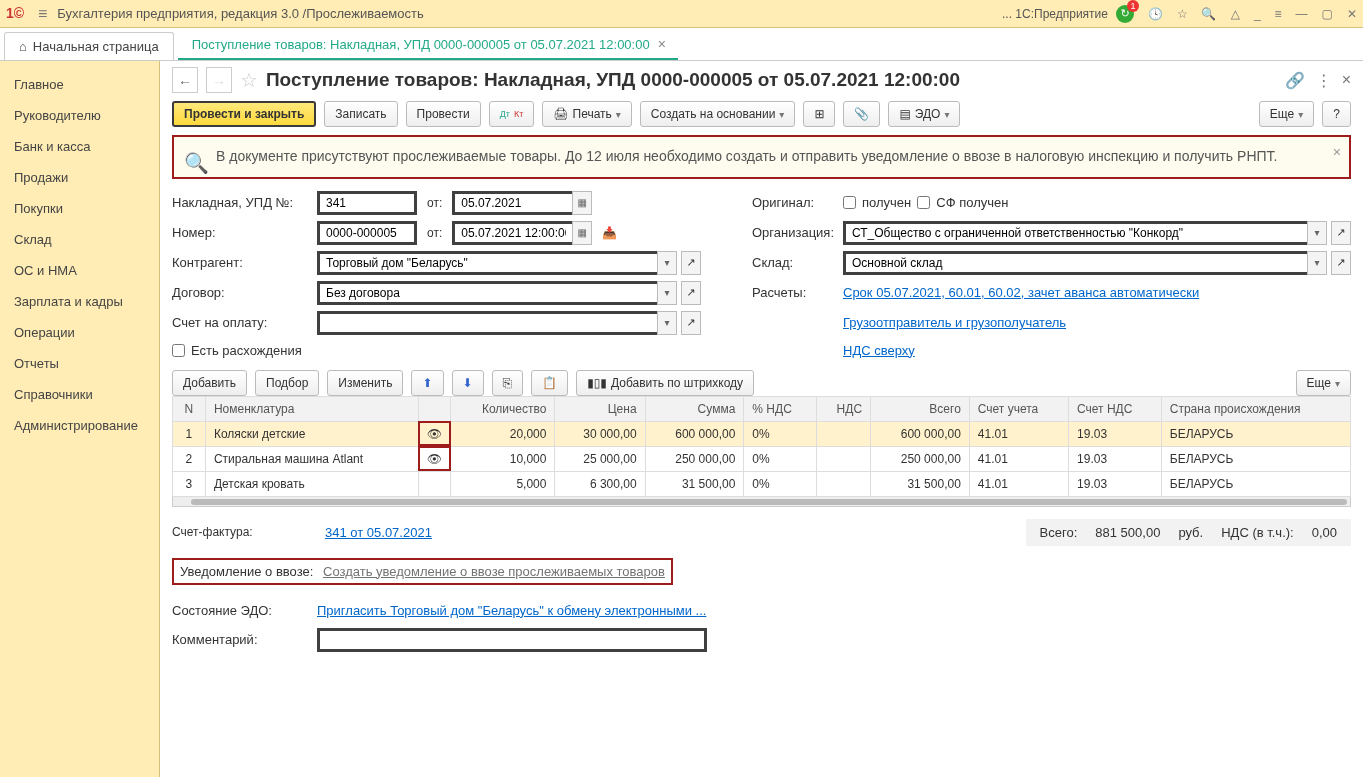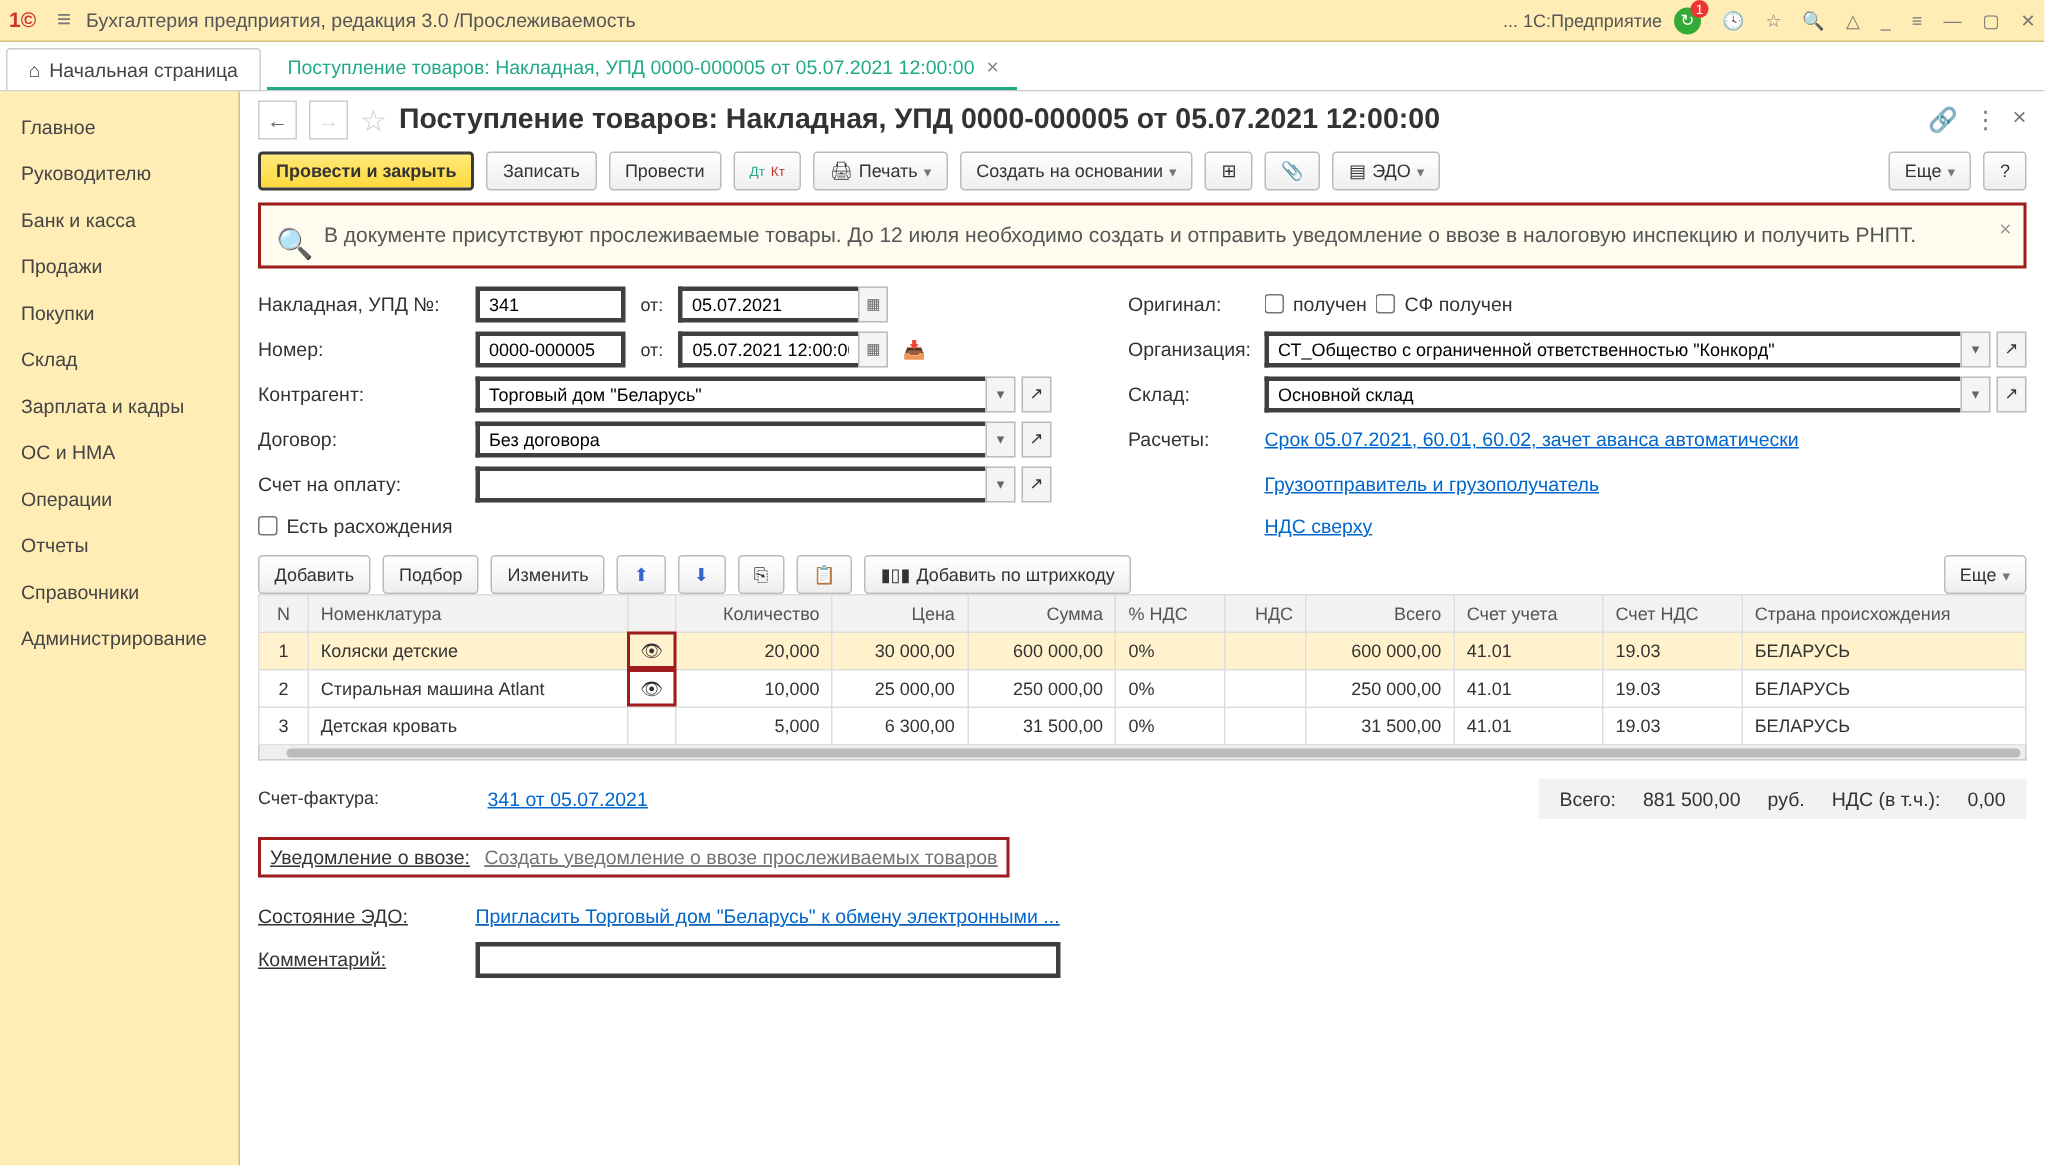--- a/index.html
+++ b/index.html
@@ -55,21 +55,21 @@
 .grid-table .num { text-align: right; }
 .grid-table .center { text-align: center; }
 .grid-table tr.selected td { background: #fff2cc; }
 .eye-cell { text-align: center; }
 .eye-cell.red-box { outline: 2px solid #9e1c1c; outline-offset: -2px; }
 .grid-scroll { height: 10px; background: #eee; border: 1px solid #ccc; border-top: none; margin-bottom: 12px; position: relative; }
 .grid-scroll::before { content: ""; position: absolute; left: 18px; right: 3px; top: 2px; height: 6px; background: #bbb; border-radius: 3px; }
 .totals-row { display: flex; align-items: center; gap: 18px; margin-bottom: 12px; }
 .totals-box { margin-left: auto; background: #f2f2f2; padding: 6px 14px; display: flex; gap: 18px; font-size: 13px; }
 .highlight-box { border: 2px solid #9e1c1c; padding: 4px 6px; display: inline-flex; gap: 8px; align-items: center; margin-bottom: 8px; }
-.footer-rows { display: flex; flex-direction: column; gap: 10px; text-decoration: underline; }
+.footer-rows { display: flex; flex-direction: column; gap: 10px; }
 .footer-rows .frow { display: flex; align-items: center; gap: 10px; }
 .footer-rows .flbl { width: 135px; font-size: 13px; }
 .comment-input { width: 390px; }
 </style>
 </head>
 <body>
 
 <div class="titlebar">
   <span class="logo">1©</span>
   <span class="hamburger">≡</span>
@@ -101,22 +101,22 @@
 </div>
 
 <div class="main-wrap">
   <div class="sidebar">
     <div class="item">Главное</div>
     <div class="item">Руководителю</div>
     <div class="item">Банк и касса</div>
     <div class="item">Продажи</div>
     <div class="item">Покупки</div>
     <div class="item">Склад</div>
+    <div class="item">ОС и НМА</div>
     <div class="item">Зарплата и кадры</div>
-    <div class="item">ОС и НМА</div>
     <div class="item">Операции</div>
     <div class="item">Отчеты</div>
     <div class="item">Справочники</div>
     <div class="item">Администрирование</div>
   </div>
 
   <div class="content">
     <div class="doc-header">
       <div class="nav-btn">←</div>
       <div class="nav-btn" style="color:#ddd;">→</div>

